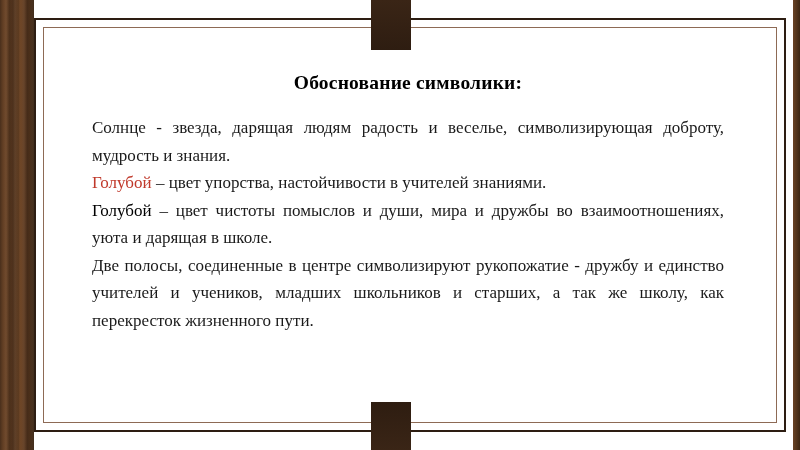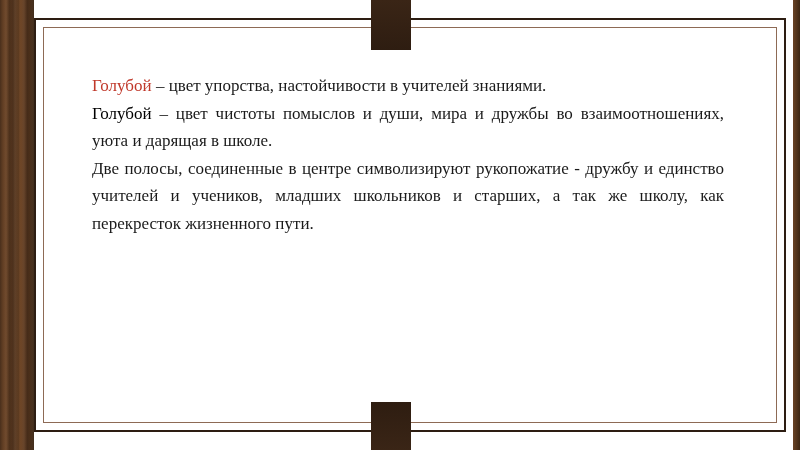--- a/index.html
+++ b/index.html
@@ -144,23 +144,27 @@
   <div class="right-edge"></div>
 
   <div class="top-tab"></div>
   <div class="bottom-tab"></div>
 
   <div class="panel">
     <div class="panel-inner-border"></div>
 
     <div class="content">
 
+      <h1 class="doc-title">Обоснование символики:</h1>
 
       <div class="body-text">
 
+        <p>
+          <span>Солнце - звезда, дарящая людям радость и веселье, символизирующая доброту, мудрость и знания.</span>
+        </p>
 
         <p>
           <span class="kw-red">Голубой</span><span> – цвет упорства, настойчивости в учителей знаниями.</span>
         </p>
 
         <p>
           <span class="kw-blue">Голубой</span><span> – цвет чистоты помыслов и души, мира и дружбы во взаимоотношениях, уюта и дарящая в школе.</span>
         </p>
 
 

